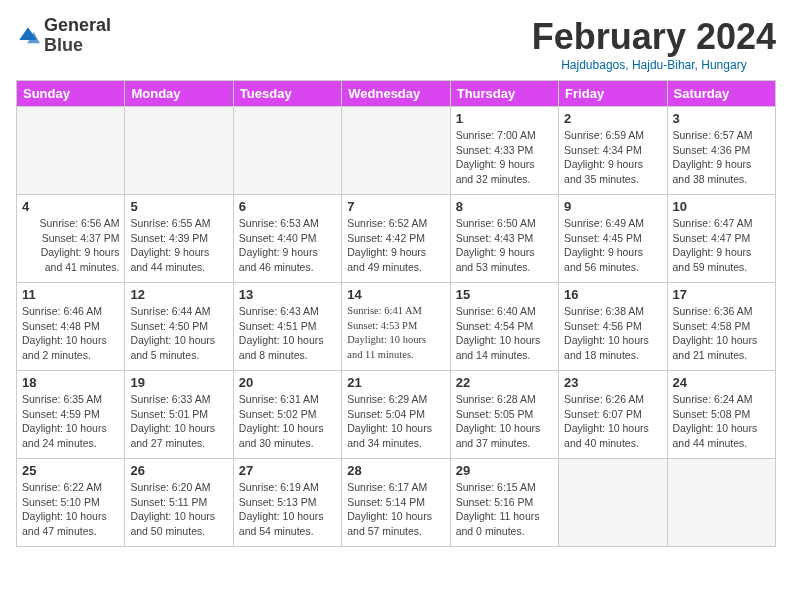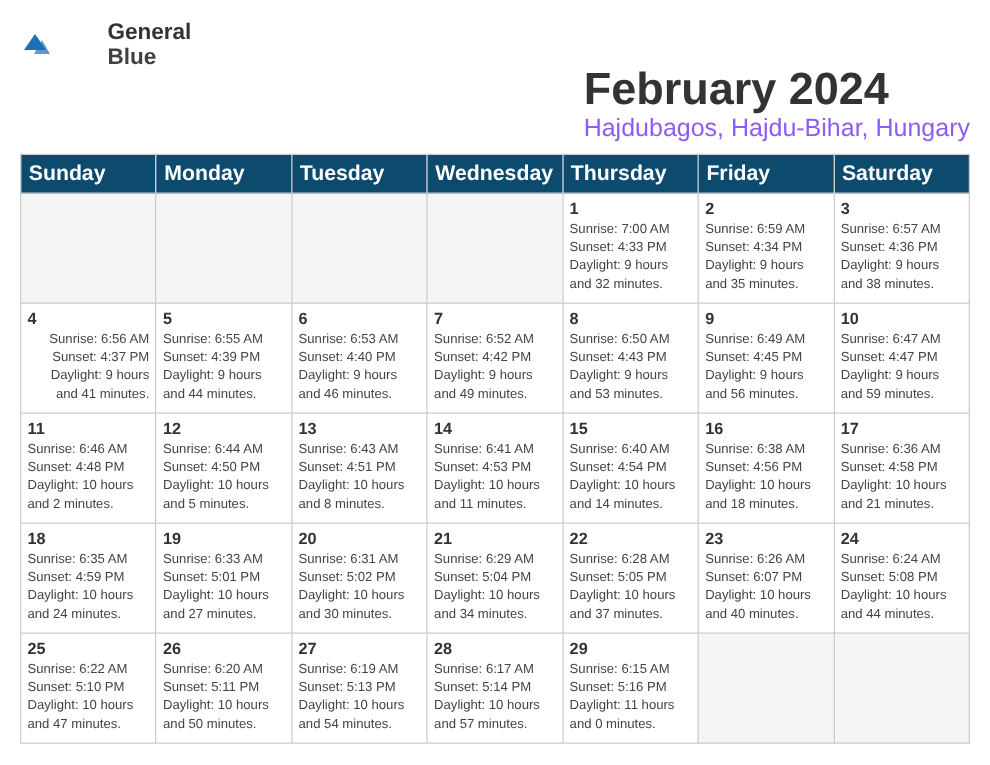--- a/index.html
+++ b/index.html
@@ -18,60 +18,58 @@
     }
     .logo {
       display: flex;
       align-items: center;
       gap: 4px;
     }
     .logo-text {
       display: flex;
       flex-direction: column;
       line-height: 1.1;
-      margin-left: 42px;
     }
     .logo-general {
       font-size: 18px;
       font-weight: bold;
       color: #333;
     }
     .logo-blue {
       font-size: 18px;
       font-weight: bold;
       color: #404040;
     }
     .logo-icon {
       width: 24px;
       height: 24px;
     }
     .title-area {
-      text-align: left;
-      margin-top: 34px;
+      text-align: center;
     }
     .month-title {
       font-size: 36px;
       font-weight: bold;
       color: #333;
     }
     .location-title {
-      font-size: 20px;
-      color: #8b5cf6;
+      font-size: 12px;
+      color: #0369a1;
     }
     .calendar {
       width: 100%;
       border-collapse: collapse;
       font-size: 11px;
     }
     .calendar th {
-      background: #0c4a6e;
+      background: #d946ef;
       color: #fff;
       text-align: left;
       padding: 5px 6px;
-      font-size: 17px;
+      font-size: 13px;
       border: 1px solid #ccc;
     }
     .calendar td {
       border: 1px solid #ccc;
       vertical-align: top;
       padding: 4px 5px;
       width: 108px;
       min-height: 80px;
       background: #fff;
     }
@@ -221,21 +219,21 @@
         </td>
         <td>
           <div class="day-number">13</div>
           <div class="day-info" style="white-space: pre-line;">Sunrise: 6:43 AM
 Sunset: 4:51 PM
 Daylight: 10 hours
 and 8 minutes.</div>
         </td>
         <td>
           <div class="day-number">14</div>
-          <div class="day-info" style="white-space: pre-line;">Sunrise: 6:41 AM
+          <div class="day-info" style="white-space: pre-line; font-family: Liberation Serif, serif;">Sunrise: 6:41 AM
 Sunset: 4:53 PM
 Daylight: 10 hours
 and 11 minutes.</div>
         </td>
         <td>
           <div class="day-number">15</div>
           <div class="day-info" style="white-space: pre-line;">Sunrise: 6:40 AM
 Sunset: 4:54 PM
 Daylight: 10 hours
 and 14 minutes.</div>

